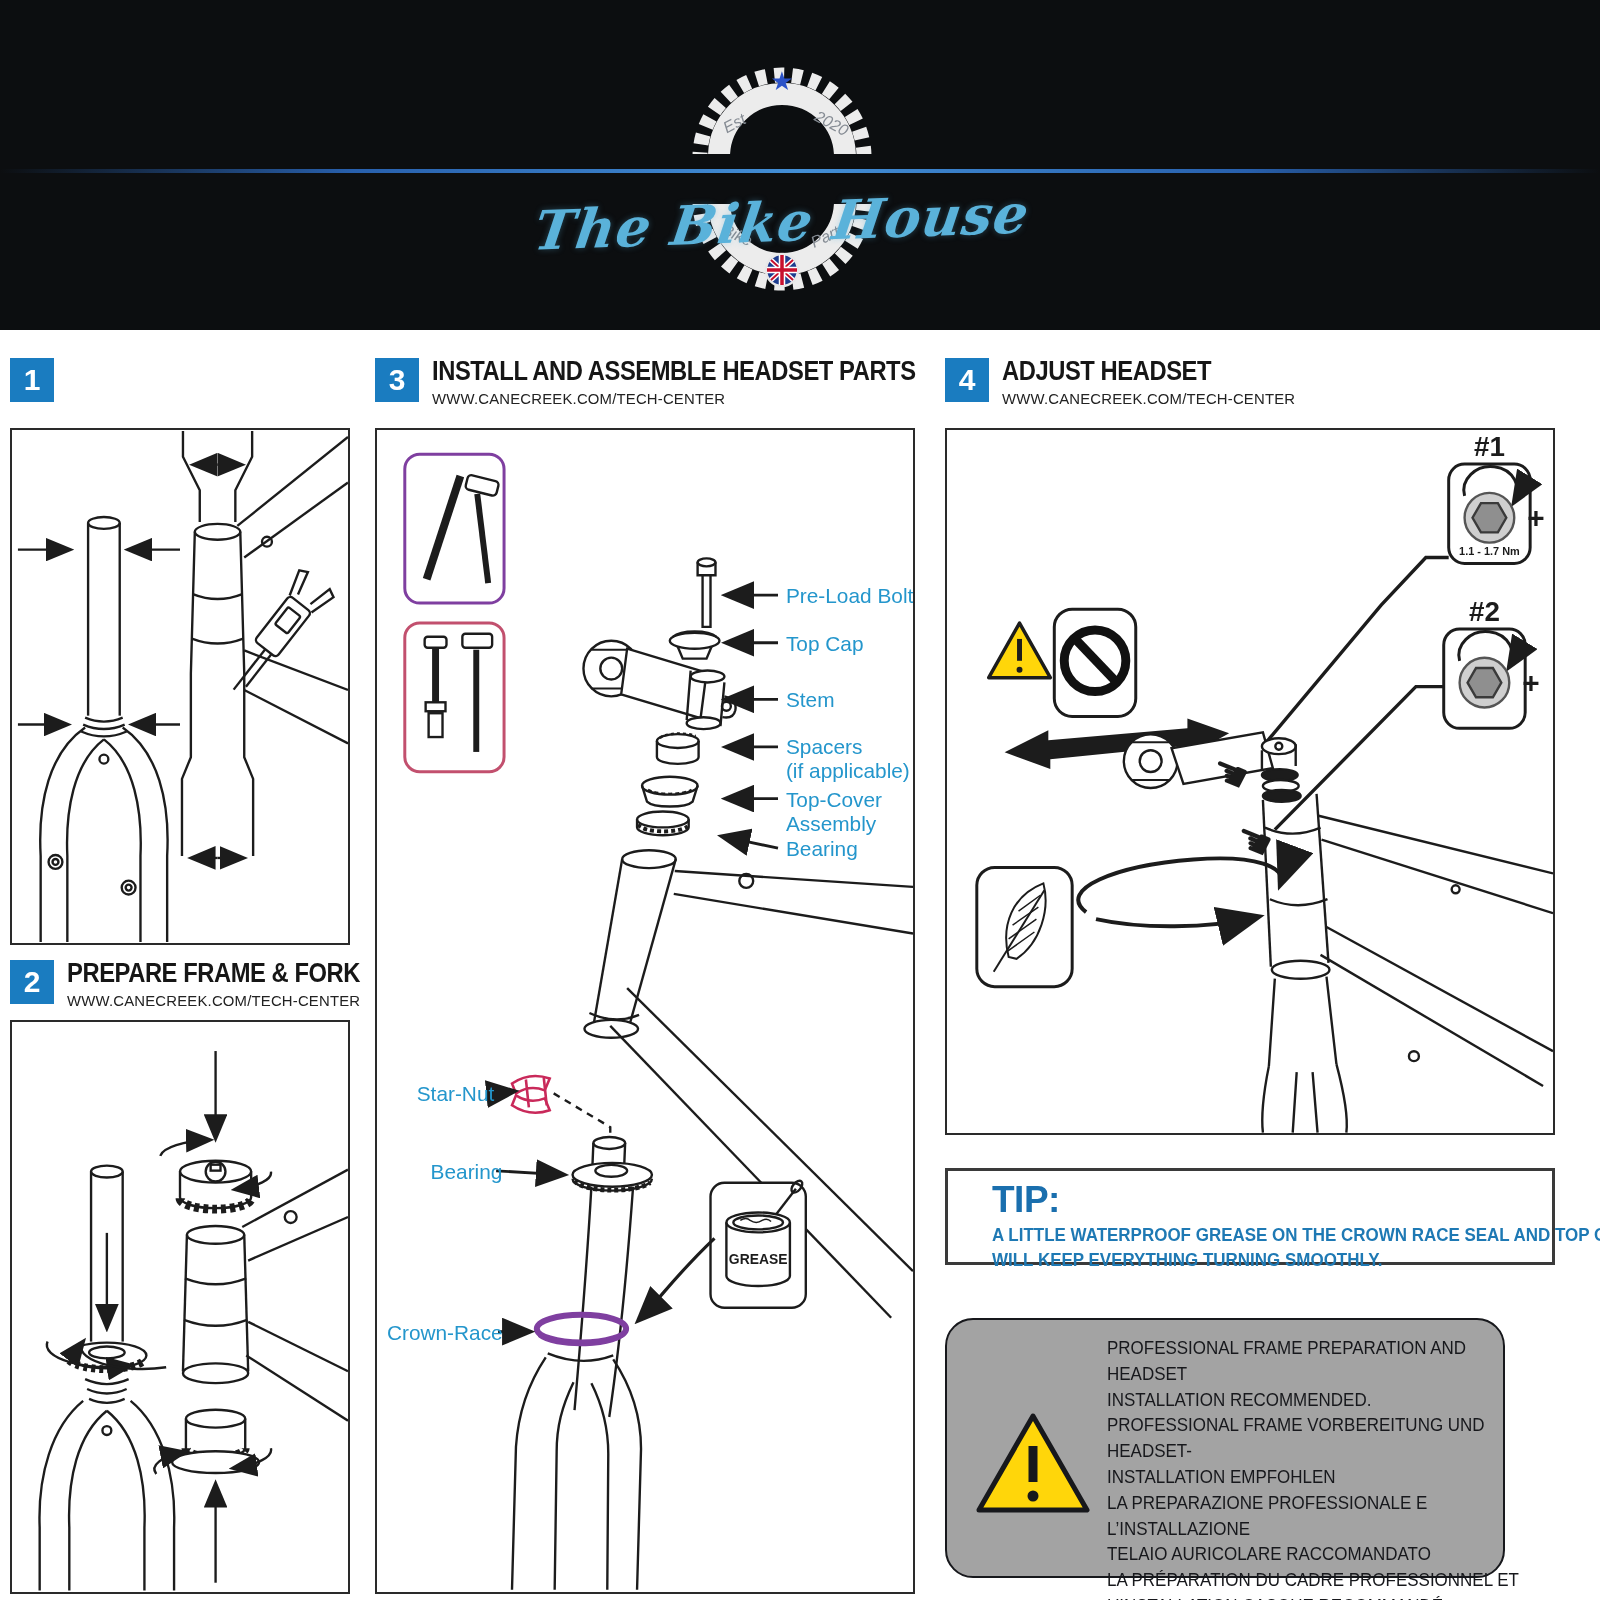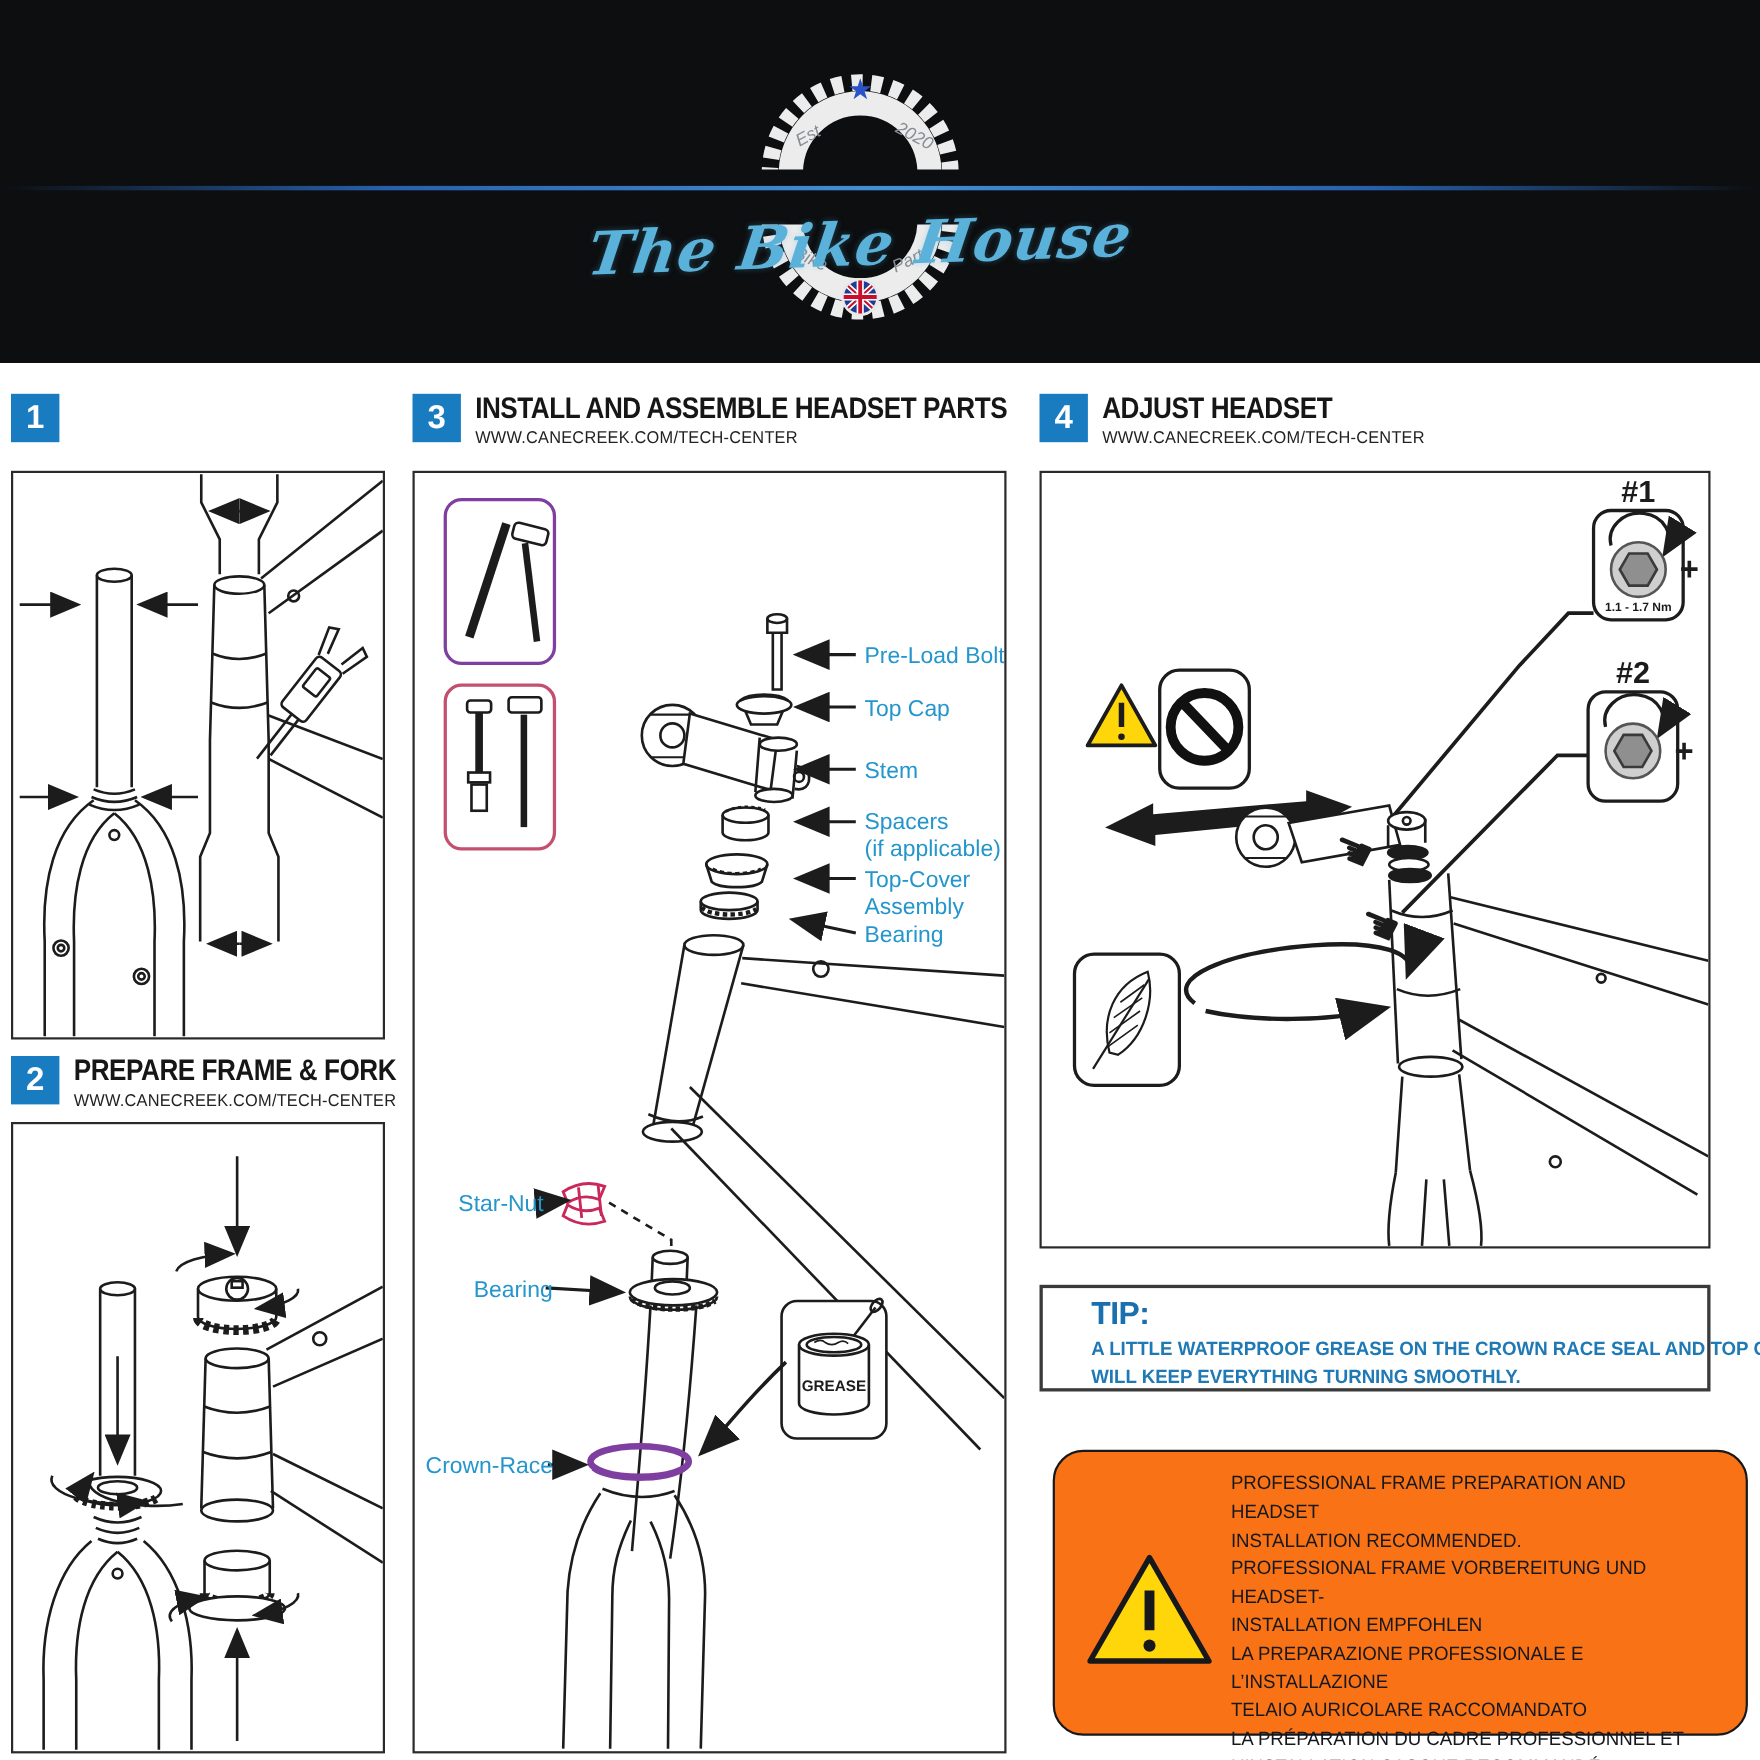--- a/index.html
+++ b/index.html
@@ -26,26 +26,26 @@
   .step-url{font-size:15.5px;color:#222;margin-top:4px;letter-spacing:.2px;
     transform:scaleX(.96);transform-origin:left center;white-space:nowrap;}
   
   .dbox{position:absolute;background:#fff;border:2.5px solid #2a2a2a;box-sizing:border-box;}
   .dbox svg{display:block;width:100%;height:100%;}
   svg text{font-family:"Liberation Sans",sans-serif;}
   .blue-label{fill:#2496cc;font-size:21px;font-weight:500;}
   
   .tip{position:absolute;left:945px;top:1168px;width:610px;height:97px;border:3px solid #3a3a3a;
     background:#fff;box-sizing:border-box;padding:8px 14px 0 44px;}
-  .tip-title{color:#1a6fae;font-weight:700;font-size:29px;letter-spacing:-.5px;}
+  .tip-title{color:#1a6fae;font-weight:700;font-size:37px;letter-spacing:-.5px;}
   .tip-line{color:#1e79b4;font-weight:600;font-size:17.5px;margin-top:4px;transform:scaleX(.97);
     transform-origin:left center;white-space:nowrap;}
   
-  .warn{position:absolute;left:945px;top:1318px;width:632px;height:260px;background:#f97316;
-    border:2.5px solid #17181c;border-radius:28px;box-sizing:border-box;margin-left:12px;}
+  .warn{position:absolute;left:945px;top:1318px;width:560px;height:260px;background:#a3a3a3;
+    border:2.5px solid #17181c;border-radius:28px;box-sizing:border-box;}
   .warn-tri{position:absolute;left:26px;top:88px;}
   .warn-text{position:absolute;left:160px;top:16px;width:440px;font-size:17.5px;line-height:25.8px;
     color:#17181c;transform:scaleX(.97);transform-origin:left top;}
 </style>
 </head>
 <body>
 
 <div class="page">
 
   <div class="hdr">

